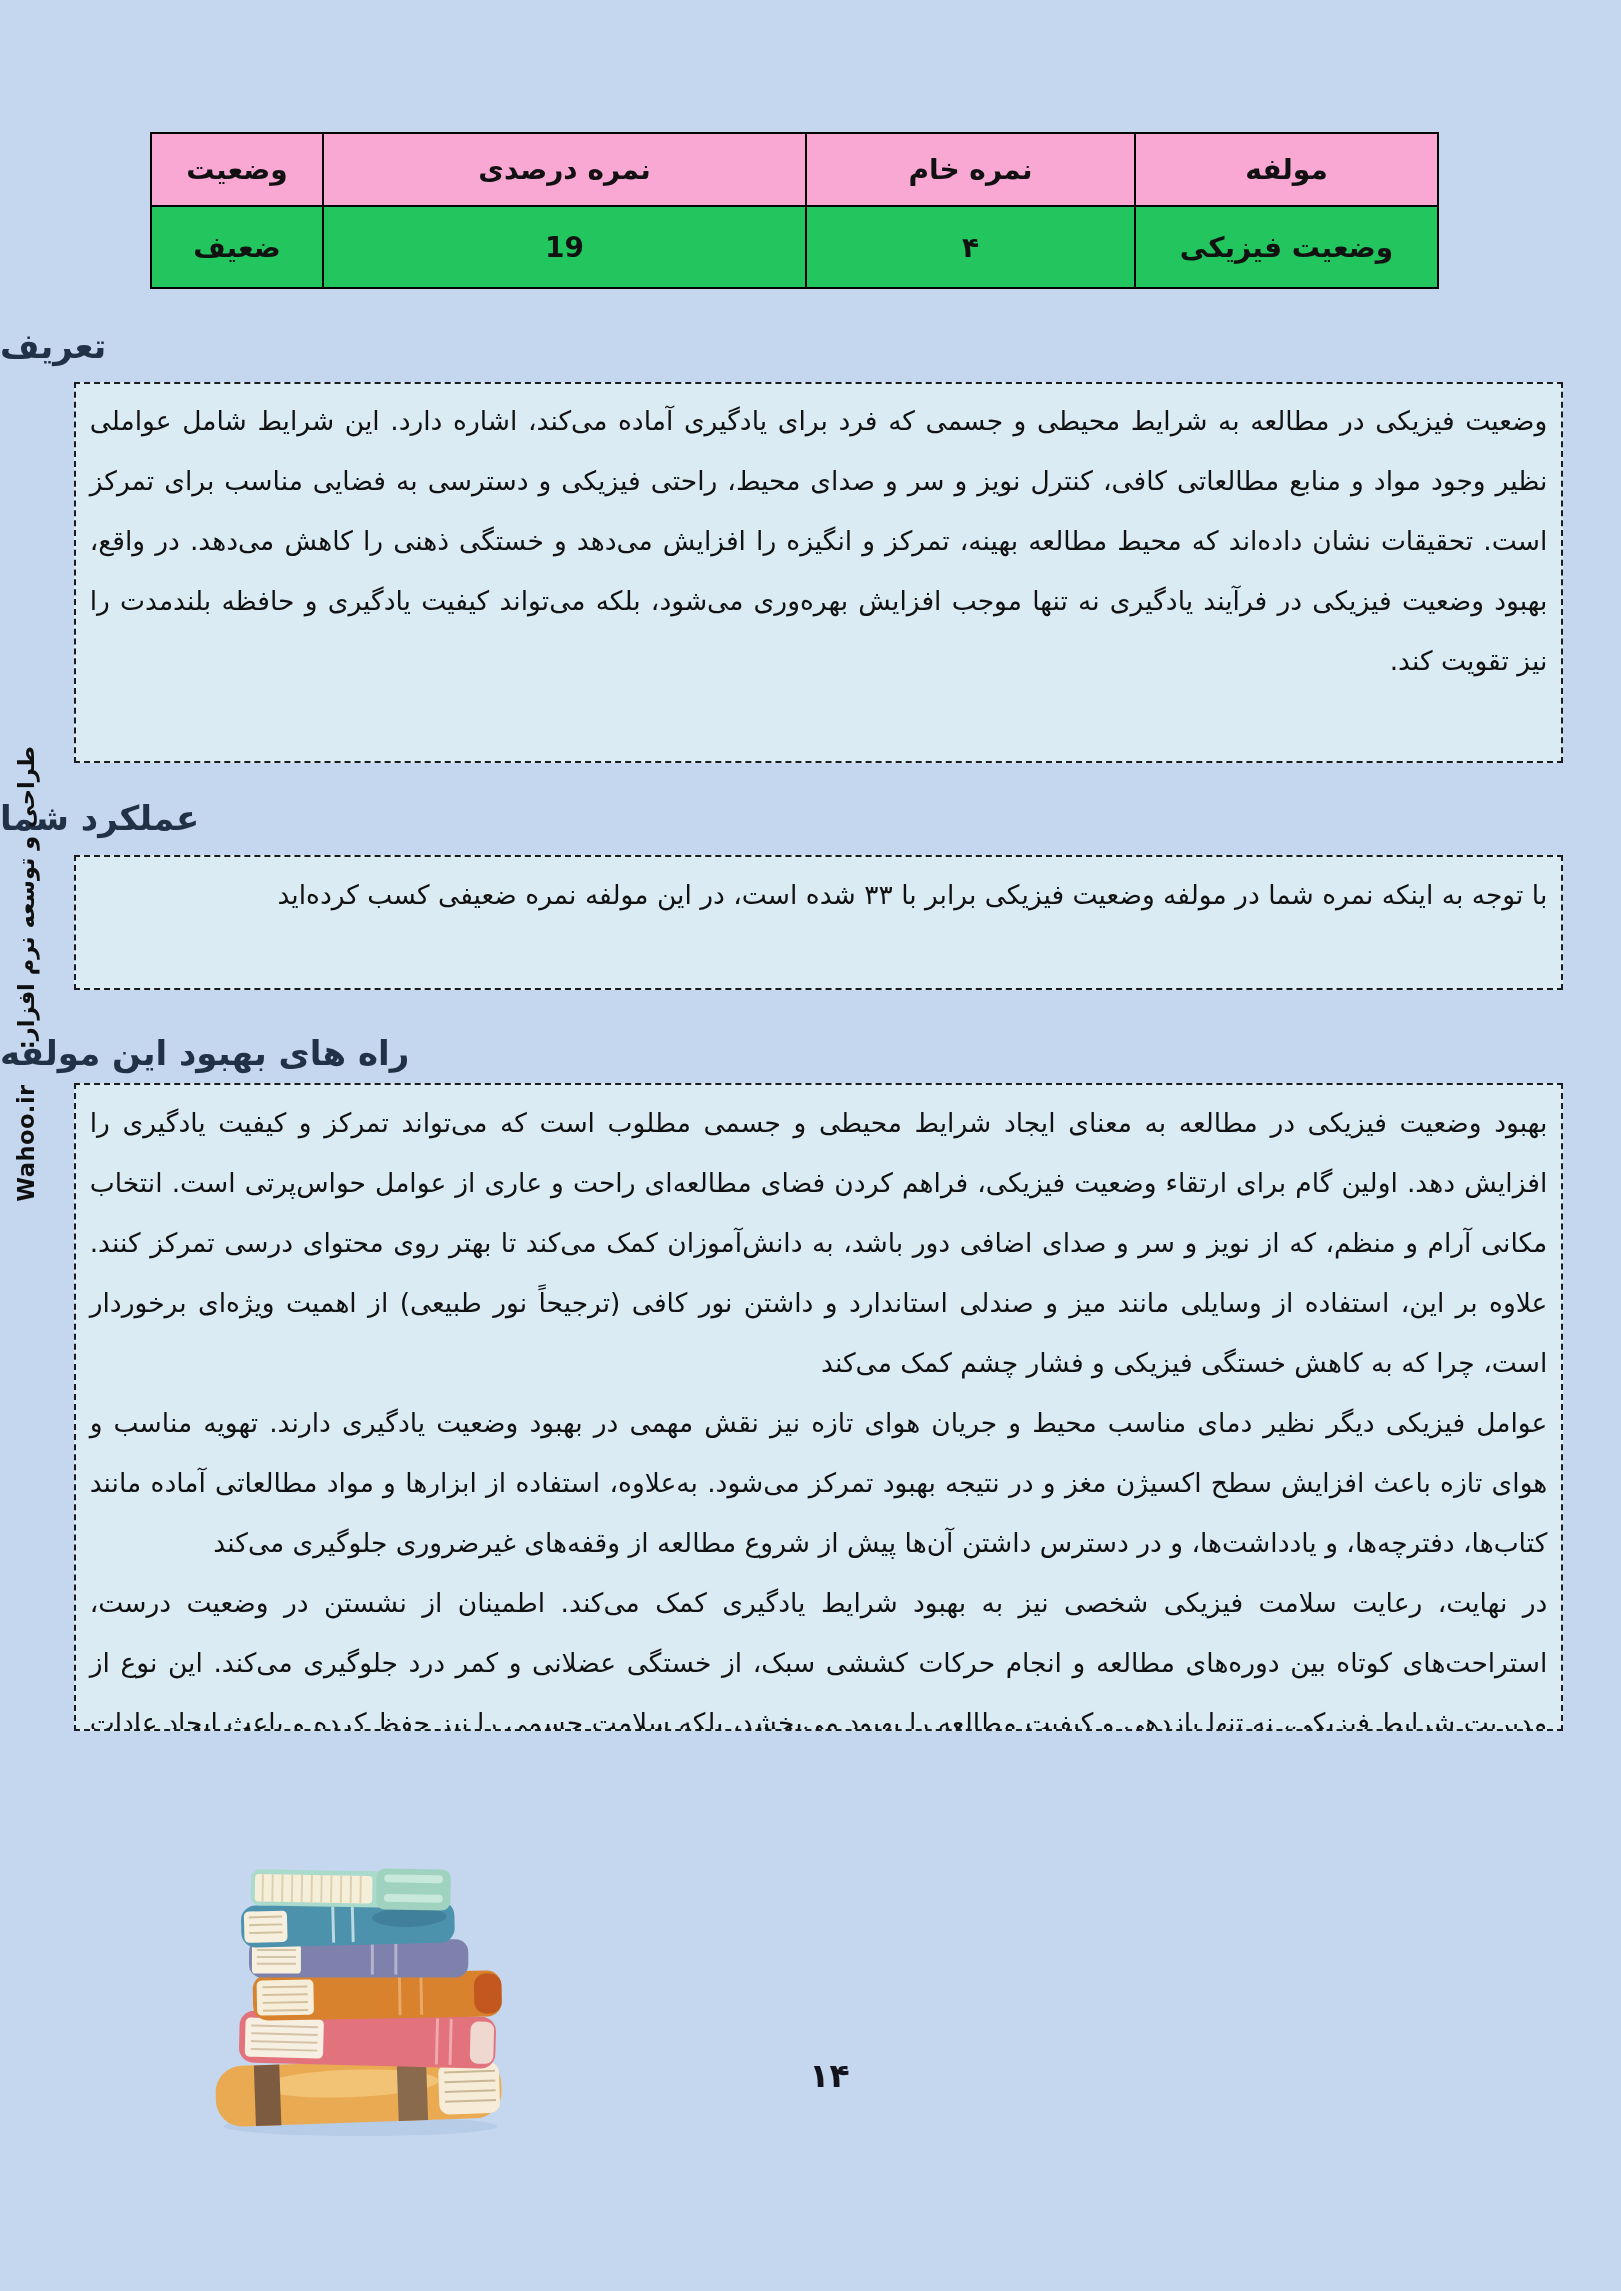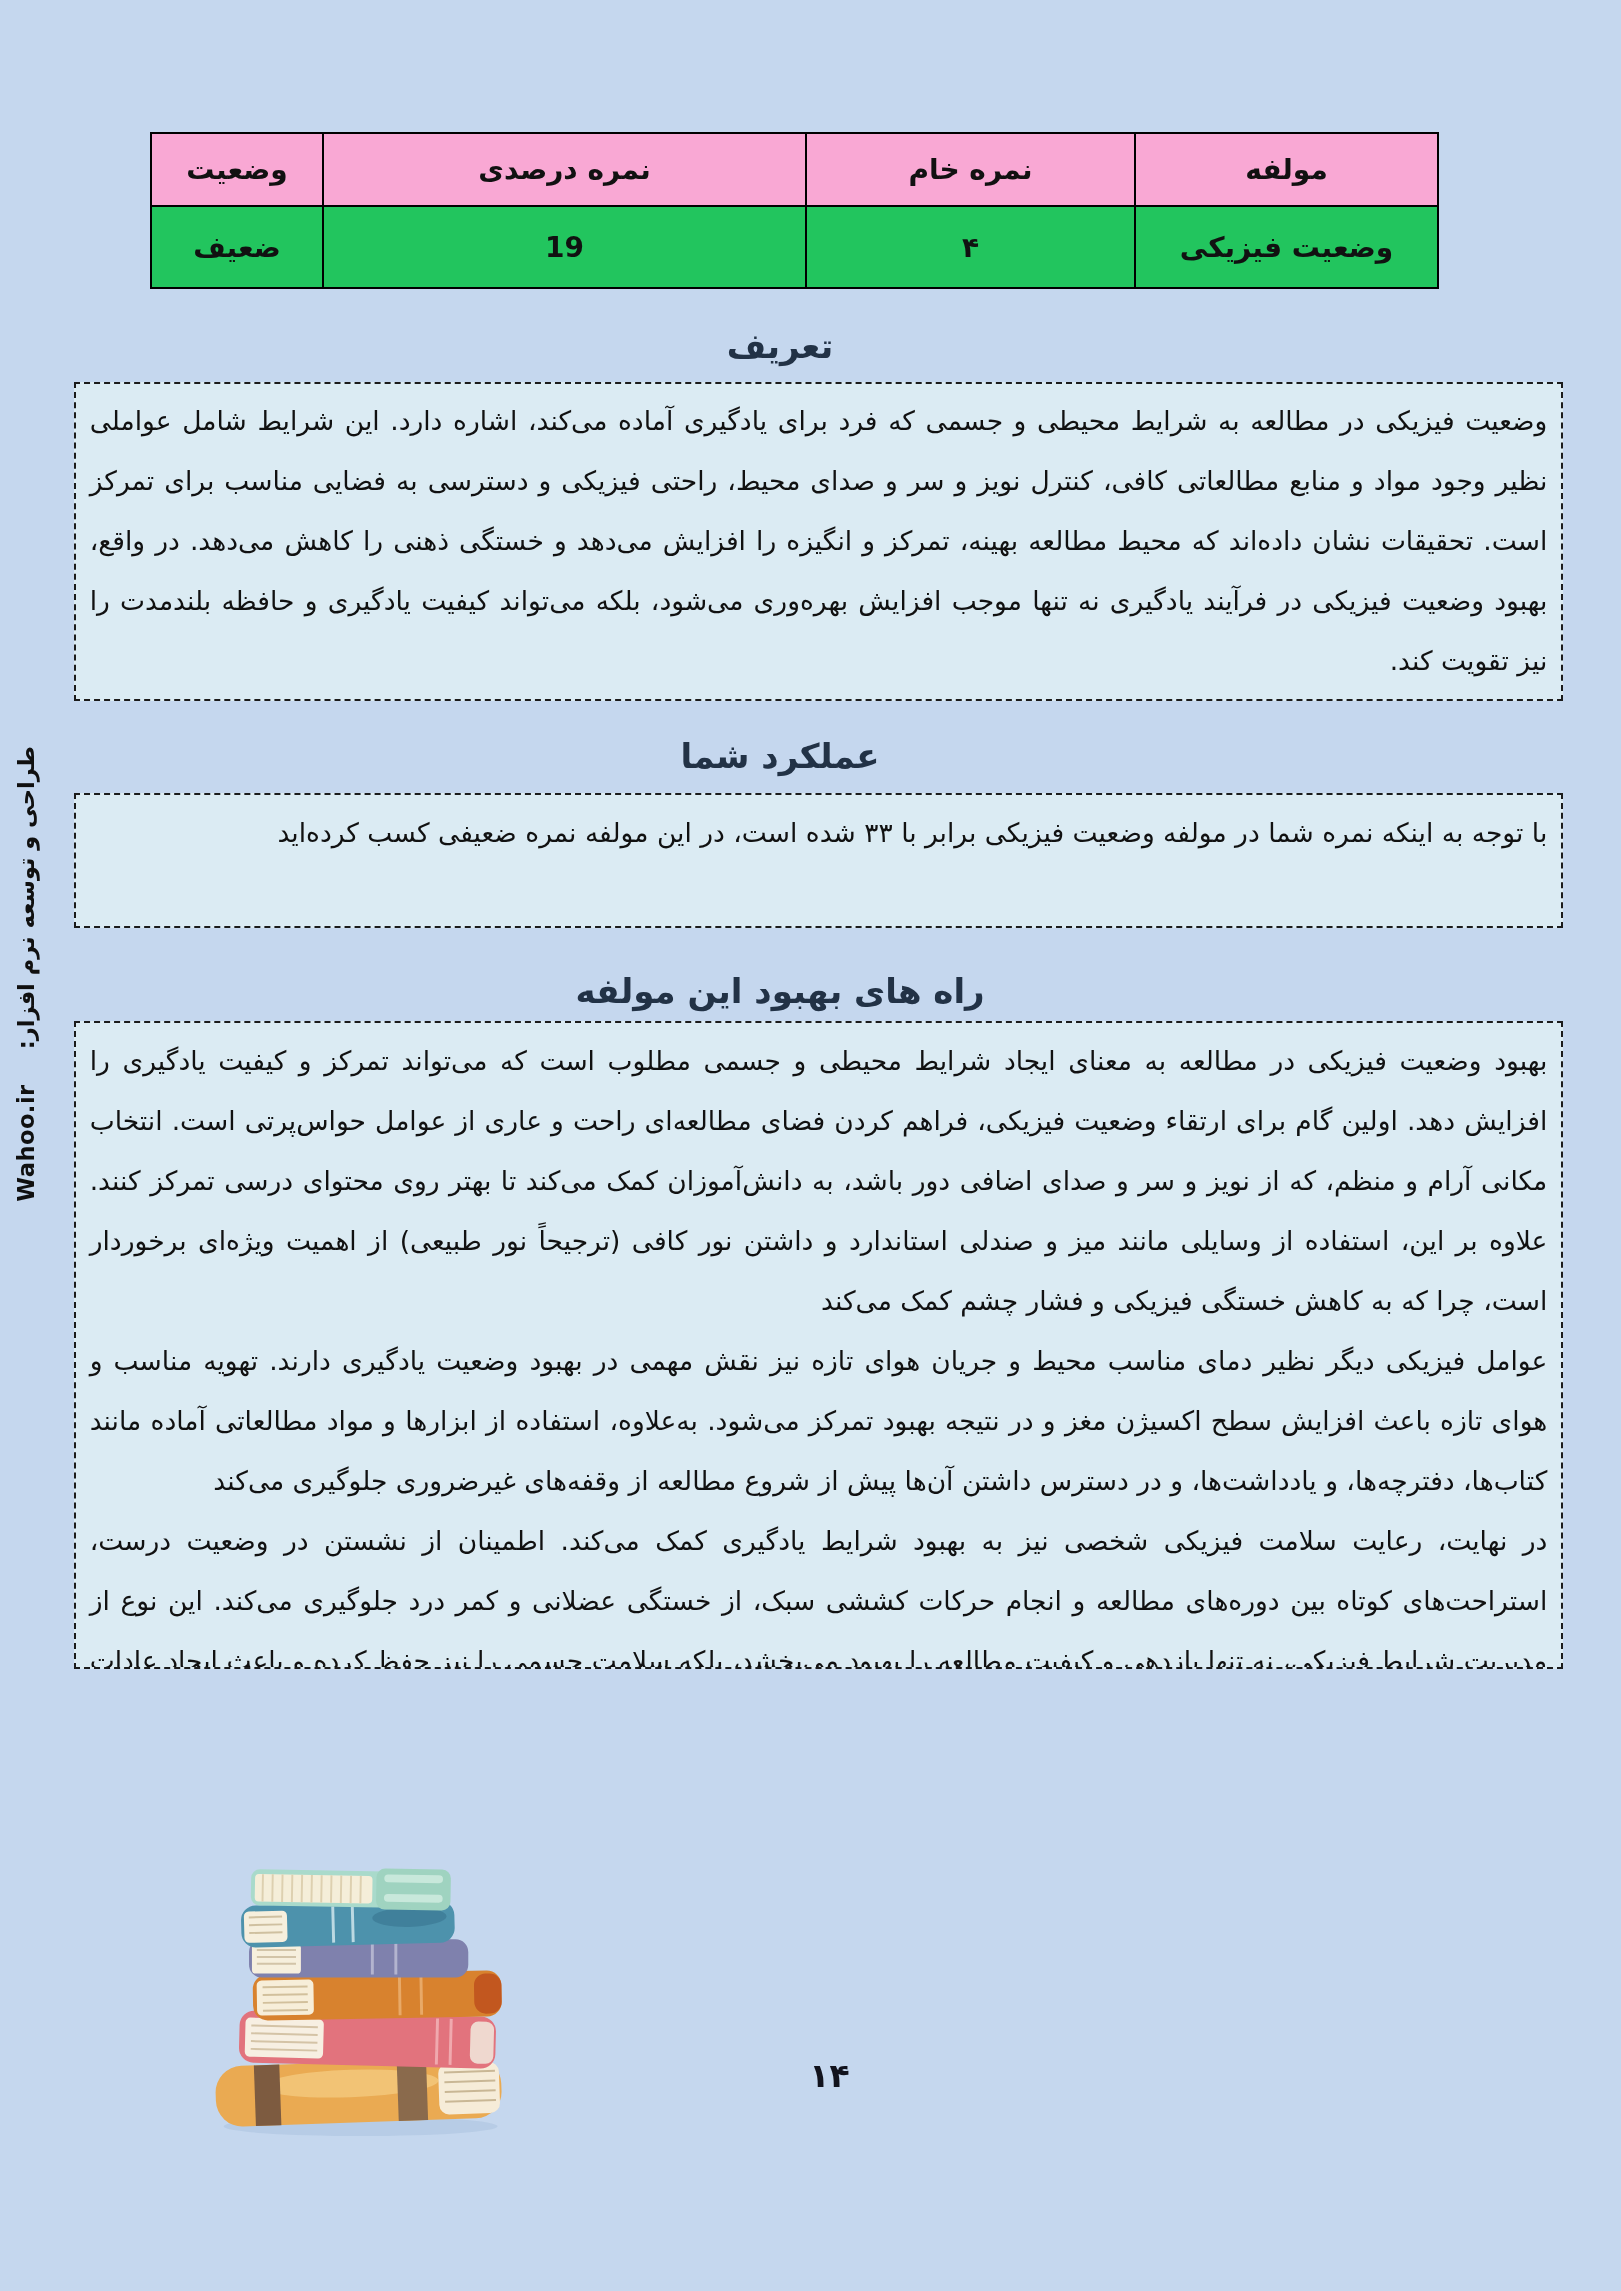--- a/index.html
+++ b/index.html
@@ -28,21 +28,21 @@
   }
   .score-table th { height: 69px; background: #f9a8d4; }
   .score-table td { height: 78px; background: #22c55e; }
   .col-molfe   { width: 303px; }
   .col-kham    { width: 329px; }
   .col-darsadi { width: 483px; }
   .col-vaziat  { width: 172px; }
   
   .sec-heading {
     margin: 35px 61px 11.8px 0;
-    text-align: center;
+    text-align: left;
     font-size: 34px;
     line-height: 1.35;
     font-weight: bold;
     color: #223246;
   }
   .sec-heading.h-perf    { margin-top: 33px; }
   .sec-heading.h-improve { margin-top: 41px; margin-bottom: 5.9px; }
   
   .dash-box {
     margin: 0 58px 0 74px;
@@ -52,21 +52,21 @@
     padding: 7.8px 13.7px;
     overflow: hidden;
   }
   .dash-box p {
     margin: 0;
     font-size: 26.5px;
     line-height: 60px;
     text-align: justify;
     text-justify: inter-word;
   }
-  .box-definition  { height: 319px; margin-top: 3.9px; }
+  .box-definition  { height: 381px; margin-top: 3.9px; }
   .box-performance { height: 135px; margin-top: 13.7px; }
   .box-improve     { height: 648px; }
   
   .credit {
     position: absolute;
     top: 941px; left: -182px;
     width: 421px; height: 31px;
     transform: rotate(-90deg);
     direction: rtl;
     text-align: center;

